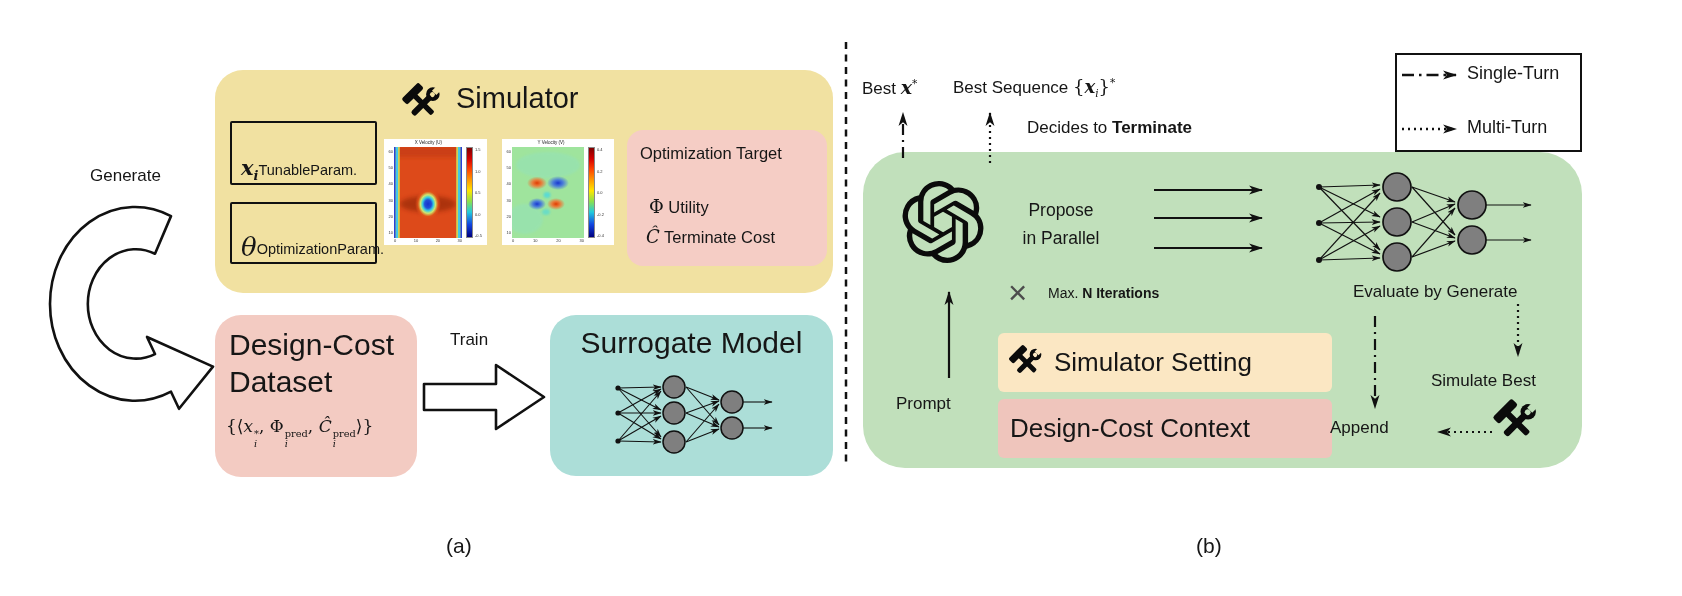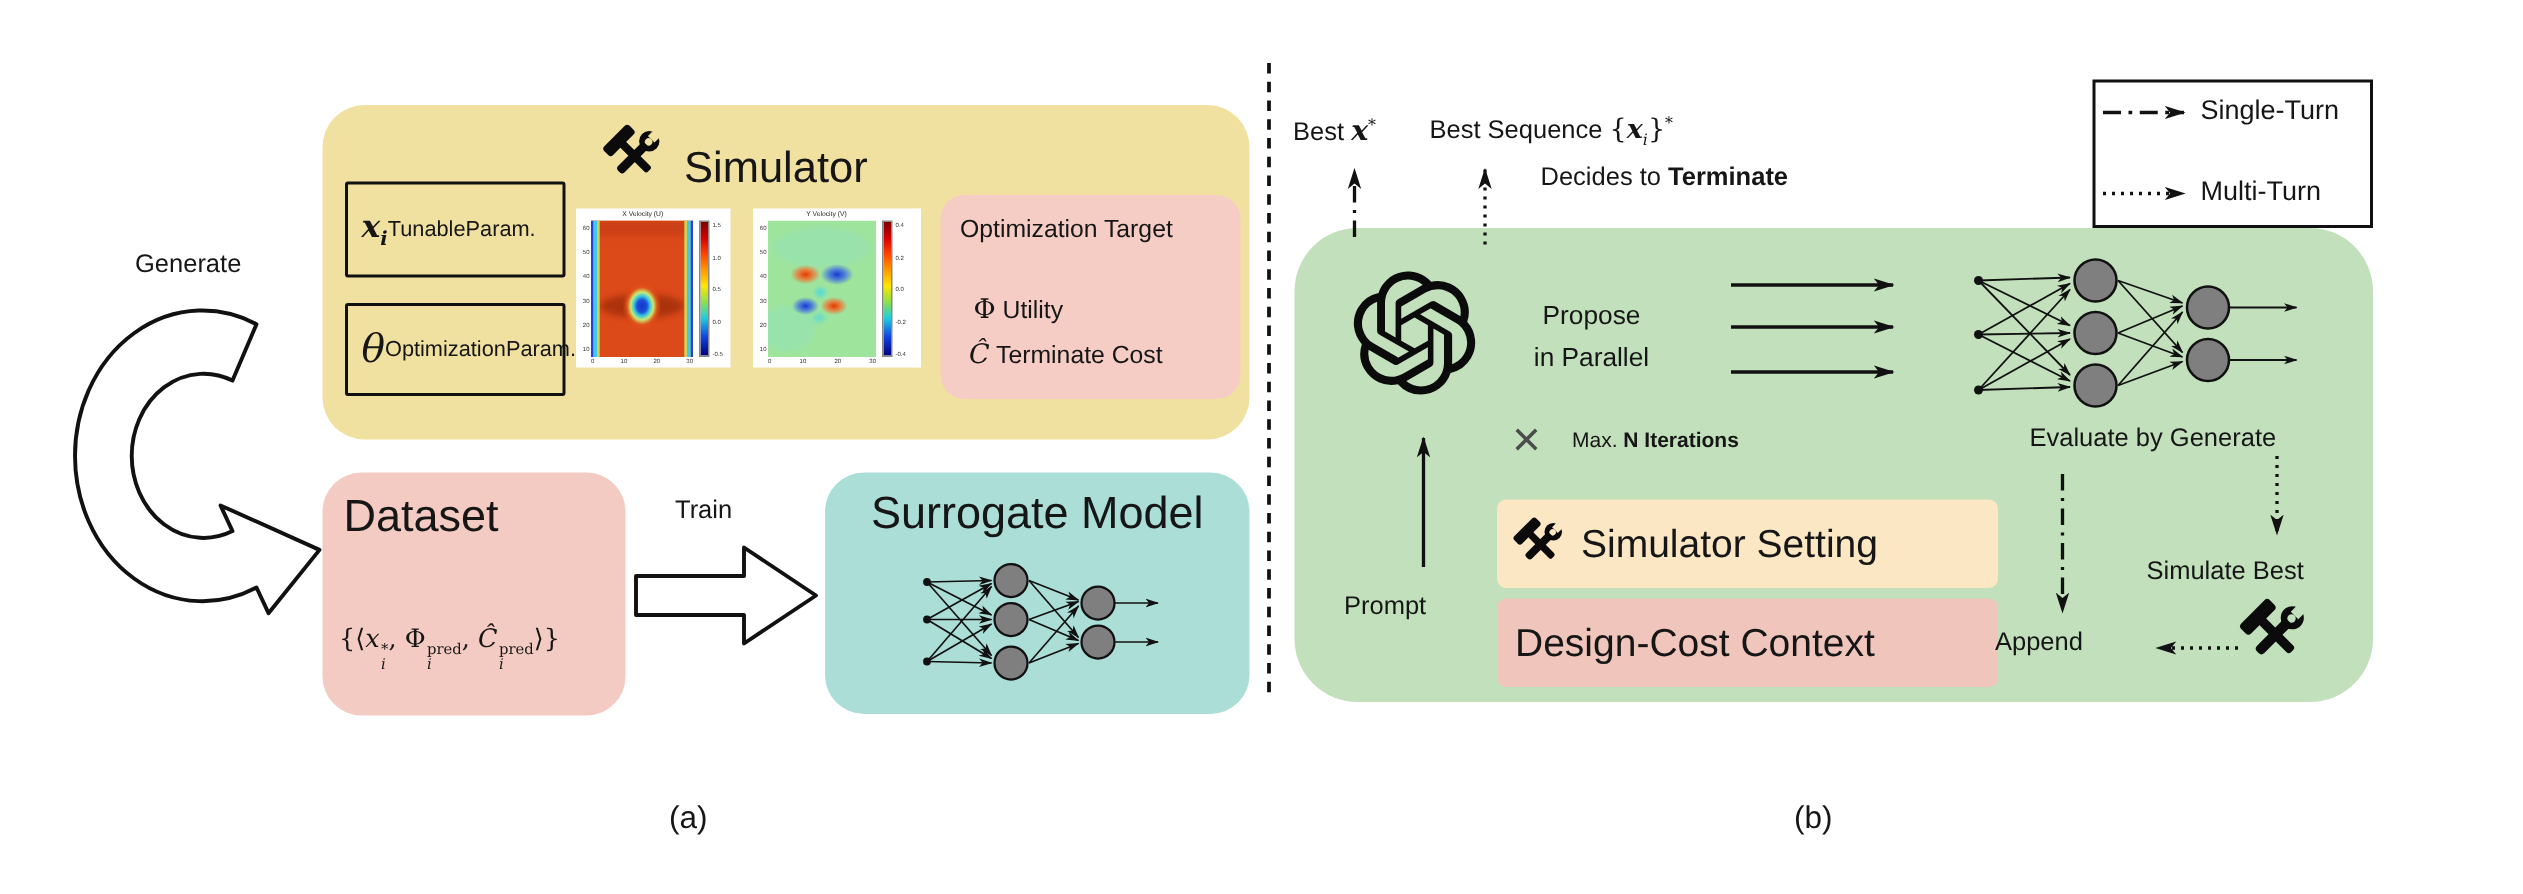--- a/index.html
+++ b/index.html
@@ -22,25 +22,25 @@
   #sim-box{left:215px;top:70px;width:618px;height:223px;background:#F1E1A1;border-radius:28px}
   #opt-box{left:627px;top:130px;width:200px;height:136px;background:#F5CDC5;border-radius:16px}
   #ds-box{left:215px;top:315px;width:202px;height:162px;background:#F3CBC2;border-radius:26px}
   #sur-box{left:550px;top:315px;width:283px;height:161px;background:#ACDED8;border-radius:26px}
   #green-box{left:863px;top:152px;width:719px;height:316px;background:#C1E0BB;border-radius:42px}
   #setting-box{left:998px;top:333px;width:334px;height:59px;background:#FBE7C3;border-radius:6px;display:flex;align-items:center;padding-left:10px;box-sizing:border-box}
   #context-box{left:998px;top:399px;width:334px;height:59px;background:#EFC5BC;border-radius:6px;display:flex;align-items:center;padding-left:12px;box-sizing:border-box}
   #legend-box{left:1395px;top:53px;width:187px;height:99px;background:#ffffff;border:2.5px solid #111;box-sizing:border-box}
 
   
-  #sim-title{left:400px;top:96px;display:flex;align-items:center;gap:12px}
+  #sim-title{left:400px;top:82px;display:flex;align-items:center;gap:12px}
   #sim-title .t{font-size:29px}
 
   
-  .pbox{position:absolute;border:2.5px solid #111;border-radius:2px;display:flex;align-items:center;box-sizing:border-box}
+  .pbox{position:absolute;border:2.5px solid #111;border-radius:2px;display:flex;align-items:flex-end;box-sizing:border-box}
   #tun-box{left:230px;top:121px;width:147px;height:64px}
   #env-box{left:230px;top:202px;width:147px;height:62px}
   .pbox-sym{font-size:21px;margin-left:9px;font-weight:bold}
   #env-box .pbox-sym{font-size:26px;font-weight:normal}
   .pbox-lines{flex:1;display:flex;flex-direction:row;align-items:center;font-size:14.5px;line-height:25px}
 
   
   .plot-panel{position:absolute;background:#ffffff}
   #plot1{left:384px;top:139px;width:103px;height:106px}
   #plot2{left:502px;top:139px;width:112px;height:106px}
@@ -62,21 +62,21 @@
   #generate-lbl{left:90px;top:166px}
   #ds-title{left:229px;top:326px;font-size:30px;line-height:37px}
   #ds-formula{left:226px;top:416px;font-size:17px;font-family:"DejaVu Serif",serif}
   #train-lbl{left:450px;top:330px}
   #sur-title{left:550px;top:326px;width:283px;text-align:center;font-size:30px}
   #label-a{left:446px;top:534px;font-size:21px}
   #label-b{left:1196px;top:534px;font-size:21px}
 
   #best-x{left:862px;top:76px}
   #best-seq{left:953px;top:76px}
-  #decides{left:1027px;top:108px}
+  #decides{left:1027px;top:118px}
   #propose{left:1005px;top:196px;width:112px;text-align:center;font-size:17.5px;line-height:28px}
   #cross{left:1008px;top:276px;font-size:33px;color:#4c4c4c;line-height:33px}
   #max-iter{left:1048px;top:285px;font-size:14px}
   #prompt-lbl{left:896px;top:394px}
   #setting-box .t{font-size:26px;margin-left:8px}
   #context-box .t{font-size:26px}
   #evaluate-lbl{left:1353px;top:282px}
   #append-lbl{left:1330px;top:418px}
   #simulate-lbl{left:1431px;top:371px}
   .legend-row{position:absolute;left:72px;font-size:18px}
@@ -368,20 +368,21 @@
   <span>Utility</span>
 </div>
 <div id="opt-cost" class="abs">
   <span class="m" style="font-size:18px">Ĉ</span>
   <span>Terminate Cost</span>
 </div>
 
 <div id="generate-lbl" class="lbl">Generate</div>
 
 <div id="ds-title" class="abs">
+  <span style="display:block">Design-Cost</span>
   <span style="display:block">Dataset</span>
 </div>
 <div id="ds-formula" class="abs">
   <span class="up">{⟨</span><span class="m">x</span><span class="ss">
       <span class="st">*</span>
       <span class="sb">i</span>
     </span><span class="up">, </span><span class="up">Φ</span><span class="ss">
       <span class="st">pred</span>
       <span class="sb">i</span>
     </span><span class="up">, </span><span class="m">Ĉ</span><span class="ss">

